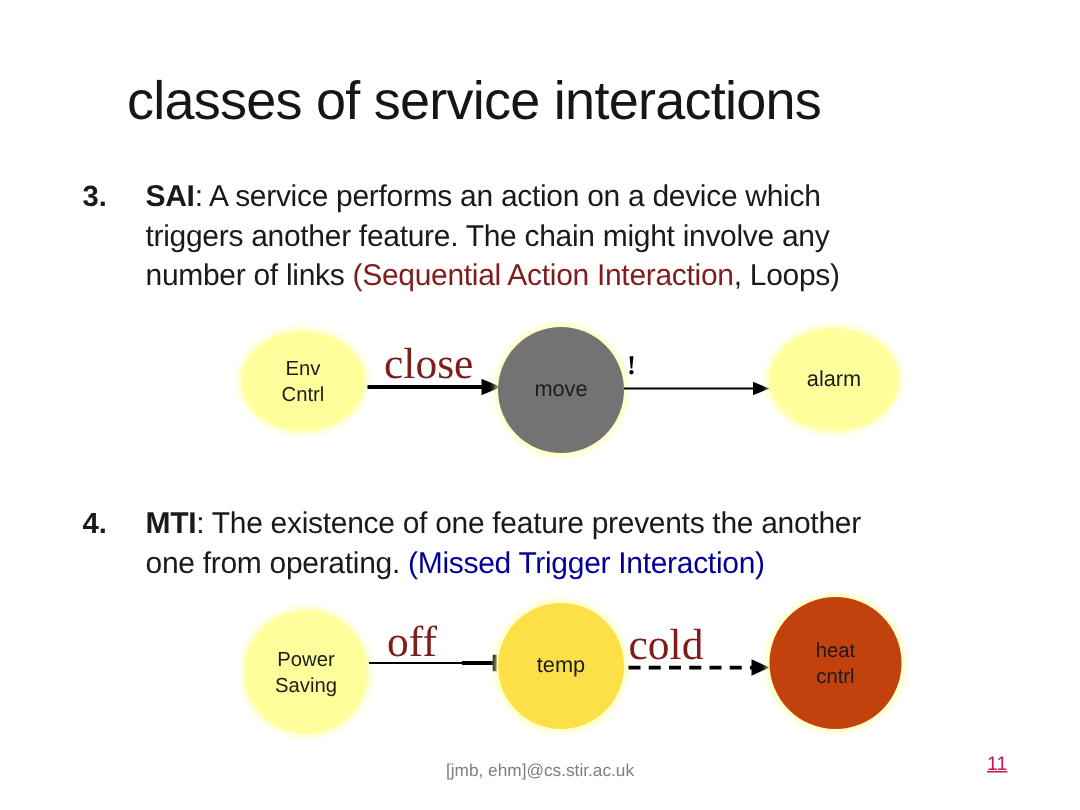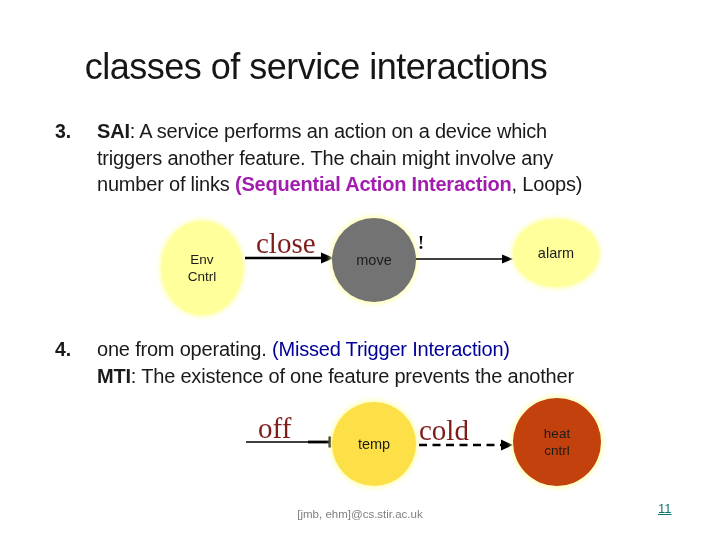--- a/index.html
+++ b/index.html
@@ -69,24 +69,24 @@
 <body>
 
 <div class="slide">
 
   <div class="title">classes of service interactions</div>
 
   <div class="item-number" style="top:118px;">3.</div>
   <div class="item-body" style="top:118px;">
     <div class="line"><span class="bold">SAI</span><span>: A service performs an action on a device which</span></div>
     <div class="line">triggers another feature. The chain might involve any</div>
-    <div class="line"><span>number of links </span><span class="blue" style="color: #a21caf; font-weight: bold;">(Sequential Action Interaction</span><span>, Loops)</span></div>
+    <div class="line"><span>number of links </span><span class="blue" style="color: #7f1d1d;">(Sequential Action Interaction</span><span>, Loops)</span></div>
   </div>
 
-  <div class="node" style="left: 161px; top: 221px; width: 82px; height: 94px; background: rgb(255, 255, 155);">
+  <div class="node" style="left: 161px; top: 221px; width: 82px; height: 66px; background: rgb(255, 255, 155);">
     <span>Env</span>
     <span>Cntrl</span>
   </div>
 
   <div class="edge-label" style="left:256px;top:227px;">close</div>
   <svg class="edge-svg" style="left:244px;top:248px;" width="94" height="20">
     <line x1="1" y1="10" x2="78" y2="10" stroke="#000" stroke-width="2.6"></line>
     <polygon points="77,4.5 90,10 77,15.5" fill="#000"></polygon>
   </svg>
 
@@ -99,24 +99,28 @@
     <line x1="1" y1="10" x2="88" y2="10" stroke="#000" stroke-width="1.4"></line>
     <polygon points="87,5.5 98,10 87,14.5" fill="#000"></polygon>
   </svg>
 
   <div class="node" style="left: 513px; top: 219px; width: 86px; height: 68px; background: rgb(255, 255, 155);">
     <span class="one-line">alarm</span>
   </div>
 
   <div class="item-number" style="top:336px;">4.</div>
   <div class="item-body" style="top:336px;">
+    <div class="line"><span class="bold">MTI</span><span>: The existence of one feature prevents the another</span></div>
     <div class="line"><span>one from operating. </span><span class="blue" style="color: rgb(0, 0, 153);">(Missed Trigger Interaction)</span></div>
-    <div class="line"><span class="bold">MTI</span><span>: The existence of one feature prevents the another</span></div>
   </div>
 
+  <div class="node" style="left: 163px; top: 407px; width: 82px; height: 82px; background: rgb(255, 255, 155);">
+    <span>Power</span>
+    <span>Saving</span>
+  </div>
 
   <div class="edge-label" style="left:258px;top:412px;">off</div>
   <svg class="edge-svg" style="left:245px;top:433px;" width="92" height="18">
     <line x1="1" y1="9" x2="66" y2="9" stroke="#000" stroke-width="1.4"></line>
     <line x1="63" y1="9" x2="84" y2="9" stroke="#000" stroke-width="2.8"></line>
     <rect x="83.5" y="3.5" width="2.6" height="11" fill="#000"></rect>
   </svg>
 
   <div class="node" style="left: 332px; top: 402px; width: 84px; height: 84px; background: #fde047;">
     <span class="one-line">temp</span>
@@ -127,15 +131,15 @@
     <line x1="1" y1="9" x2="84" y2="9" stroke="#000" stroke-width="2.5" stroke-dasharray="8 5.5"></line>
     <polygon points="83,3.5 95,9 83,14.5" fill="#000"></polygon>
   </svg>
 
   <div class="node" style="left: 513px; top: 398px; width: 88px; height: 88px; background: #c2410c;">
     <span>heat</span>
     <span>cntrl</span>
   </div>
 
   <div class="footer-credit" style="color: rgb(128, 128, 128);">[jmb, ehm]@cs.stir.ac.uk</div>
-  <div class="page-number" style="color: #0f766e; text-decoration: underline;">11</div>
+  <div class="page-number" style="color: #be185d; text-decoration: underline;">11</div>
 
 </div>
 
 </body></html>

